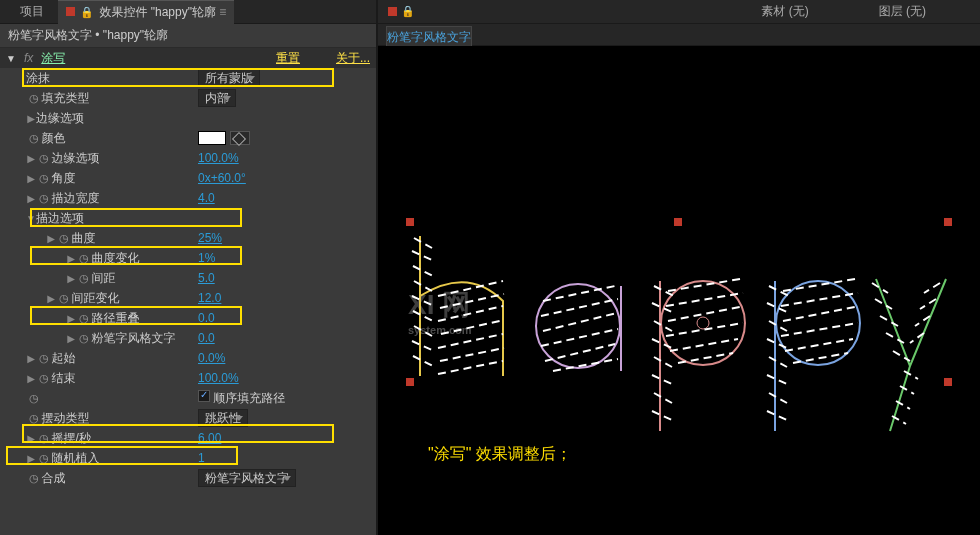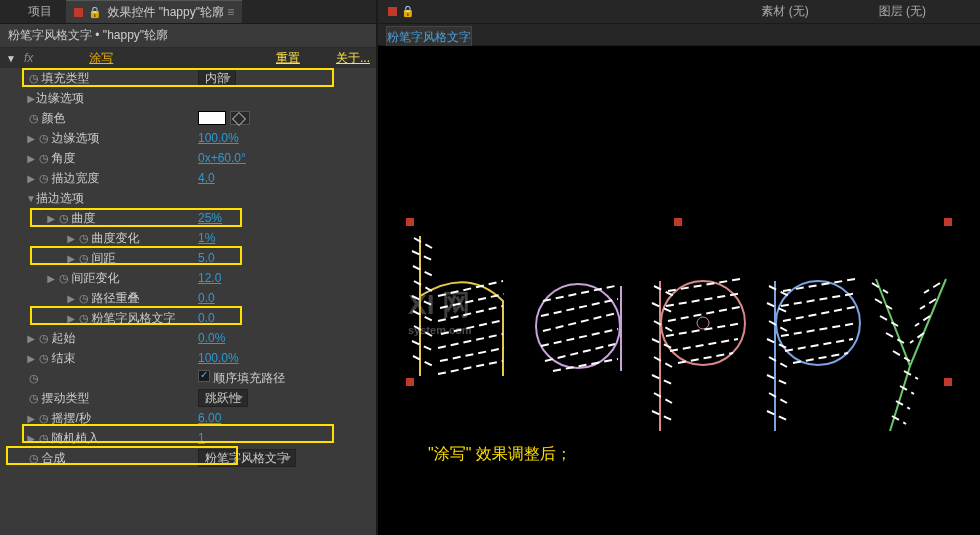--- a/index.html
+++ b/index.html
@@ -1,36 +1,36 @@
 <!DOCTYPE html>
 <html><head>
 <meta charset="utf-8">
 <style>
 * { margin: 0; padding: 0; box-sizing: border-box; font-family: "Microsoft YaHei", Arial, sans-serif; }
 body { background: #262626; color: #b8b8b8; font-size: 12px; width: 980px; height: 535px; overflow: hidden; display: flex; }
 .panel-left { width: 378px; background: #3a3a3a; border-right: 2px solid #1a1a1a; display: flex; flex-direction: column; }
 .panel-right { flex: 1; background: #000; display: flex; flex-direction: column; }
 
 
-.tab-bar { display: flex; height: 24px; background: #262626; border-bottom: 1px solid #1a1a1a; padding: 0 20px; gap: 6px; }
+.tab-bar { display: flex; align-items: center; height: 24px; background: #262626; border-bottom: 1px solid #1a1a1a; padding: 0 12px; gap: 6px; }
 .tab { padding: 3px 8px; color: #aaa; cursor: pointer; }
 .tab.active { background: #3a3a3a; color: #ccc; border-top: 1px solid #555; }
 .tab .panel-menu { color: #888; }
 .tab-ico { display: inline-block; vertical-align: middle; margin-right: 2px; }
 .sq { width: 9px; height: 9px; display: inline-block; }
 .red-sq { background: #c0392b; }
 .lock { color: #888; font-size: 11px; }
 
 
 .crumb { padding: 3px 8px; background: #3a3a3a; color: #ccc; font-size: 12px; border-bottom: 1px solid #2a2a2a; }
 
 
 .fx-header { display: flex; align-items: center; height: 20px; background: #2f2f2f; padding: 0 6px; gap: 8px; }
 .fx-header .fx-link { color: #fde047; text-decoration: underline; cursor: pointer; }
-.fx-header .fx-name { flex: 0 0 auto; color: #eab308; margin-left: 48px; }
+.fx-header .fx-name { flex: 0 0 auto; color: #86efac; }
 .fx-header .sp { flex: 1; }
 .fx-tri { color: #ccc; font-size: 10px; }
 
 
 .props { flex: 1; overflow: auto; background: #3a3a3a; padding-bottom: 40px; }
 .prow { display: flex; align-items: center; height: 20px; padding-left: 6px; position: relative; }
 .indent1 { padding-left: 26px; }
 .indent2 { padding-left: 46px; }
 .indent3 { padding-left: 66px; }
 .tri { width: 10px; text-align: center; color: #888; font-size: 10px; cursor: pointer; }
@@ -88,20 +88,24 @@
     <span style="color:#888;font-style:italic">fx</span>
     <span class="fx-name fx-link">涂写</span>
     <span class="sp"></span>
     <span class="fx-link">重置</span>
     <span style="width:20px"></span>
     <span class="fx-link">关于...</span>
   </div>
 
   <div class="props" style="position:relative">
 
+    <div class="prow indent1">
+      <span class="plab">涂抹</span>
+      <span class="pval"><span class="dropdown">所有蒙版</span></span>
+    </div>
 
 
     <div class="prow indent1">
       <span class="stopw">◷</span>
       <span class="plab">填充类型</span>
       <span class="pval"><span class="dropdown">内部</span></span>
     </div>
 
     <div class="prow indent1">
       <span class="tri">▶</span>

